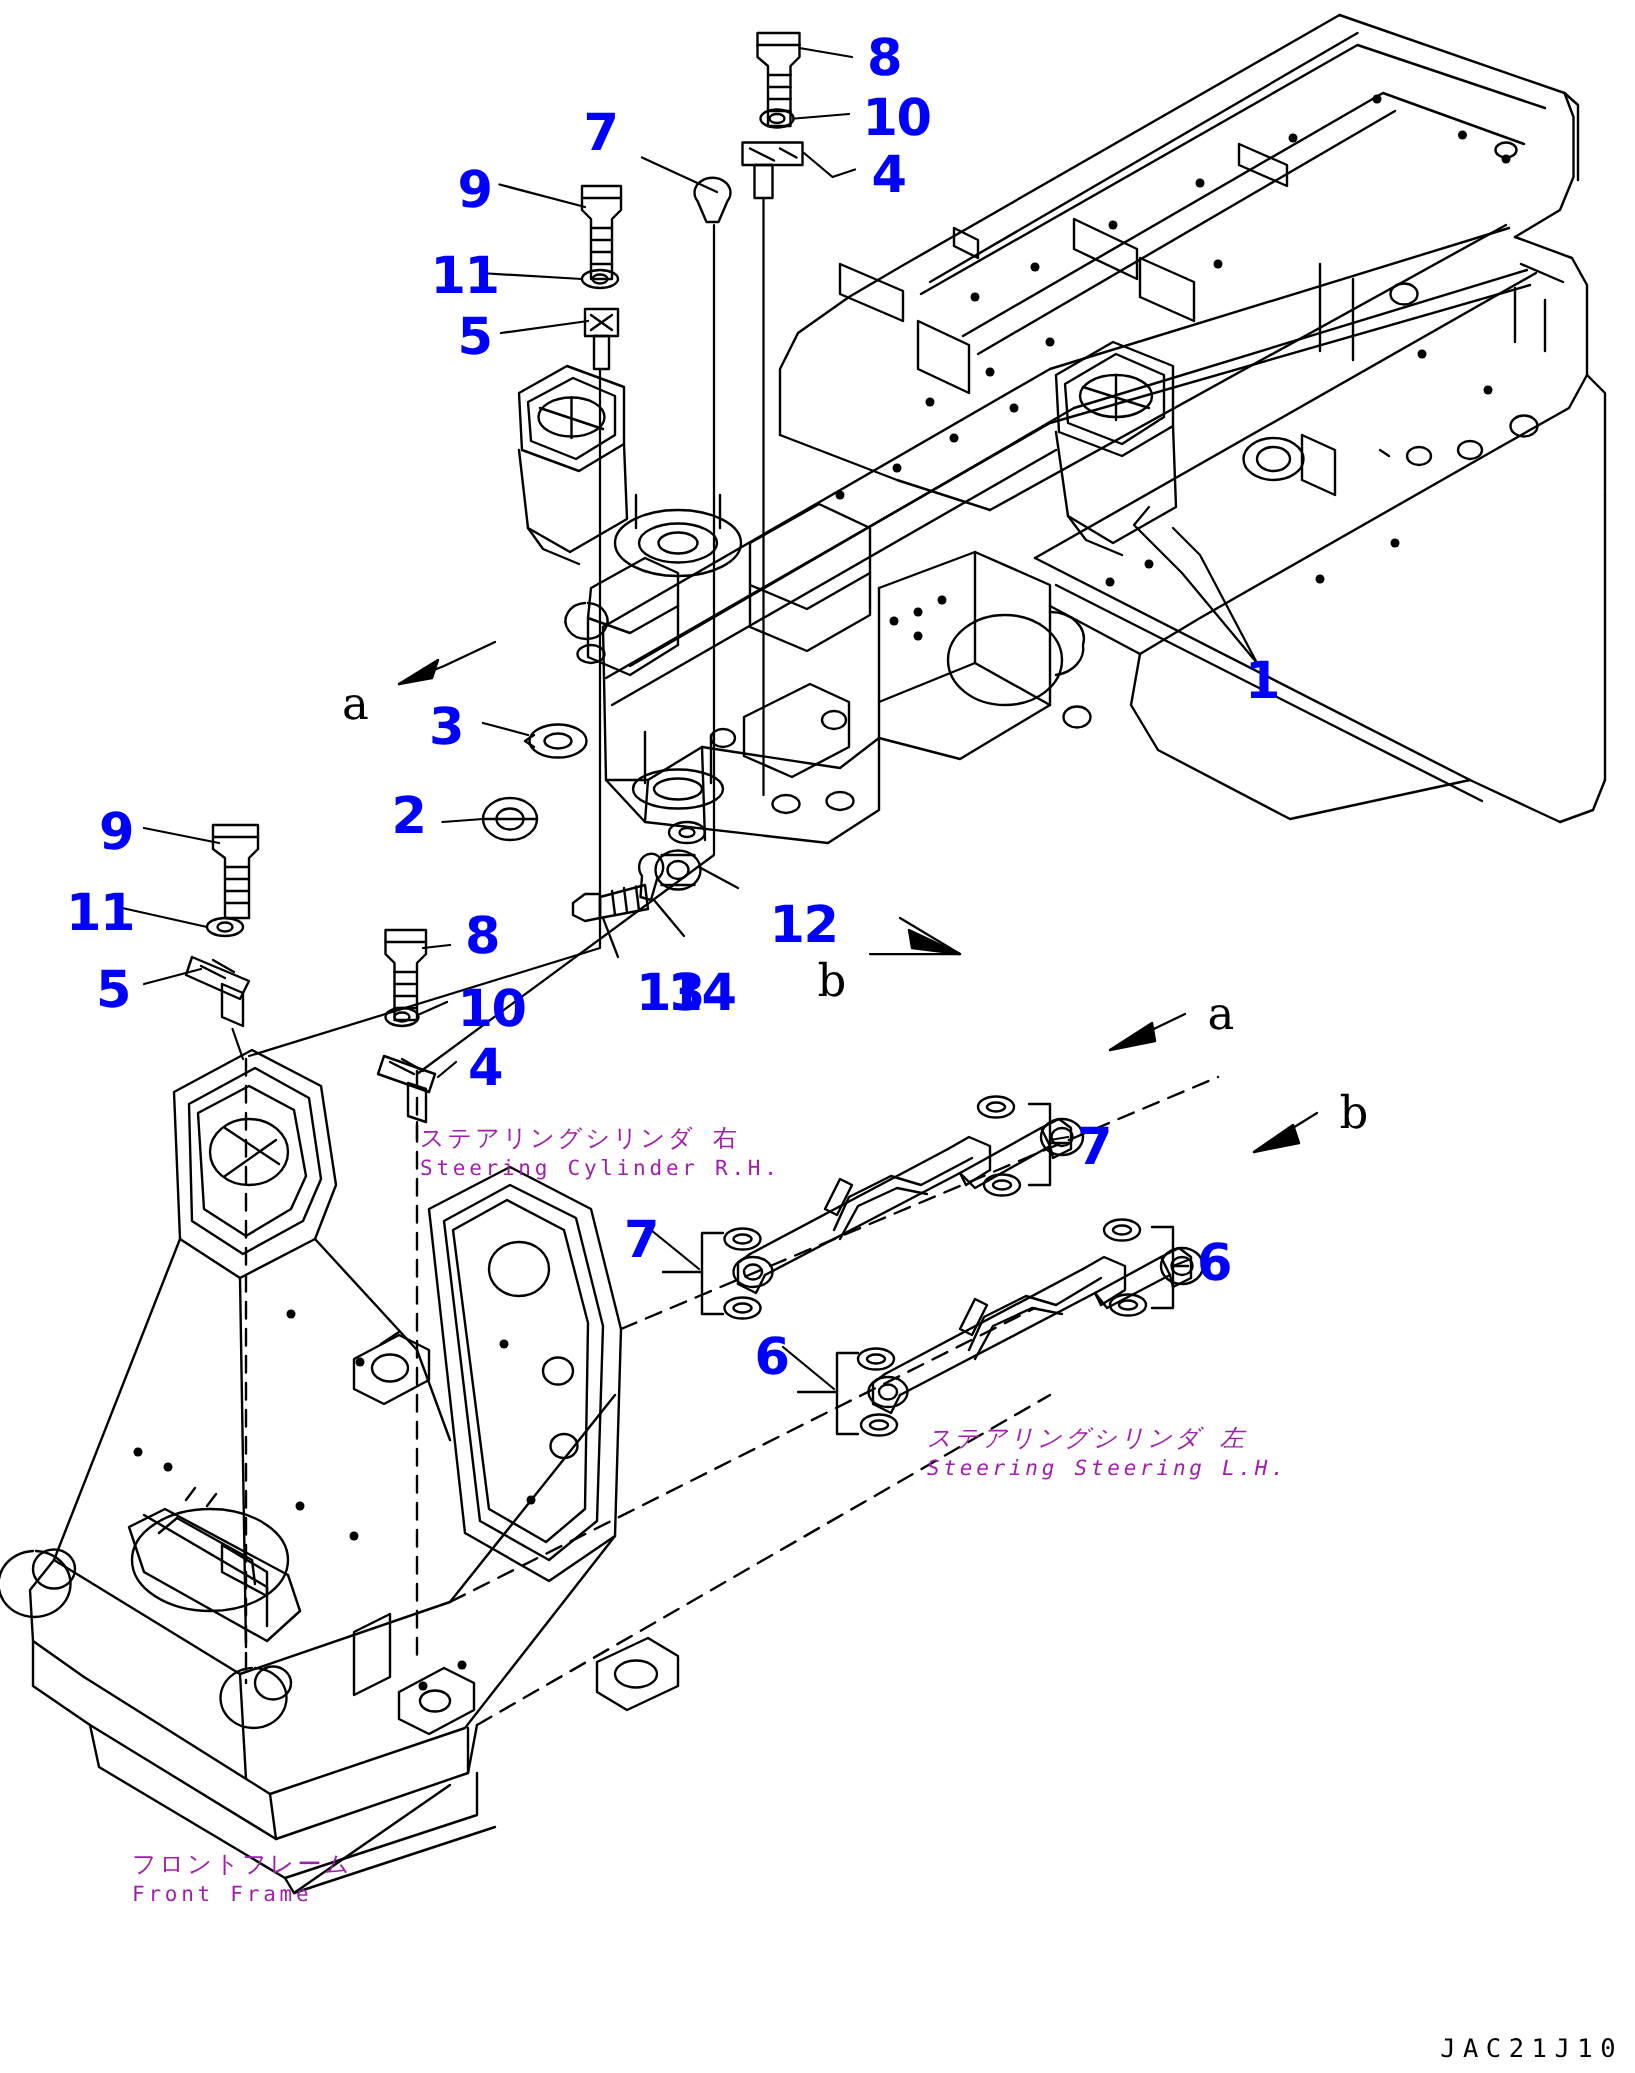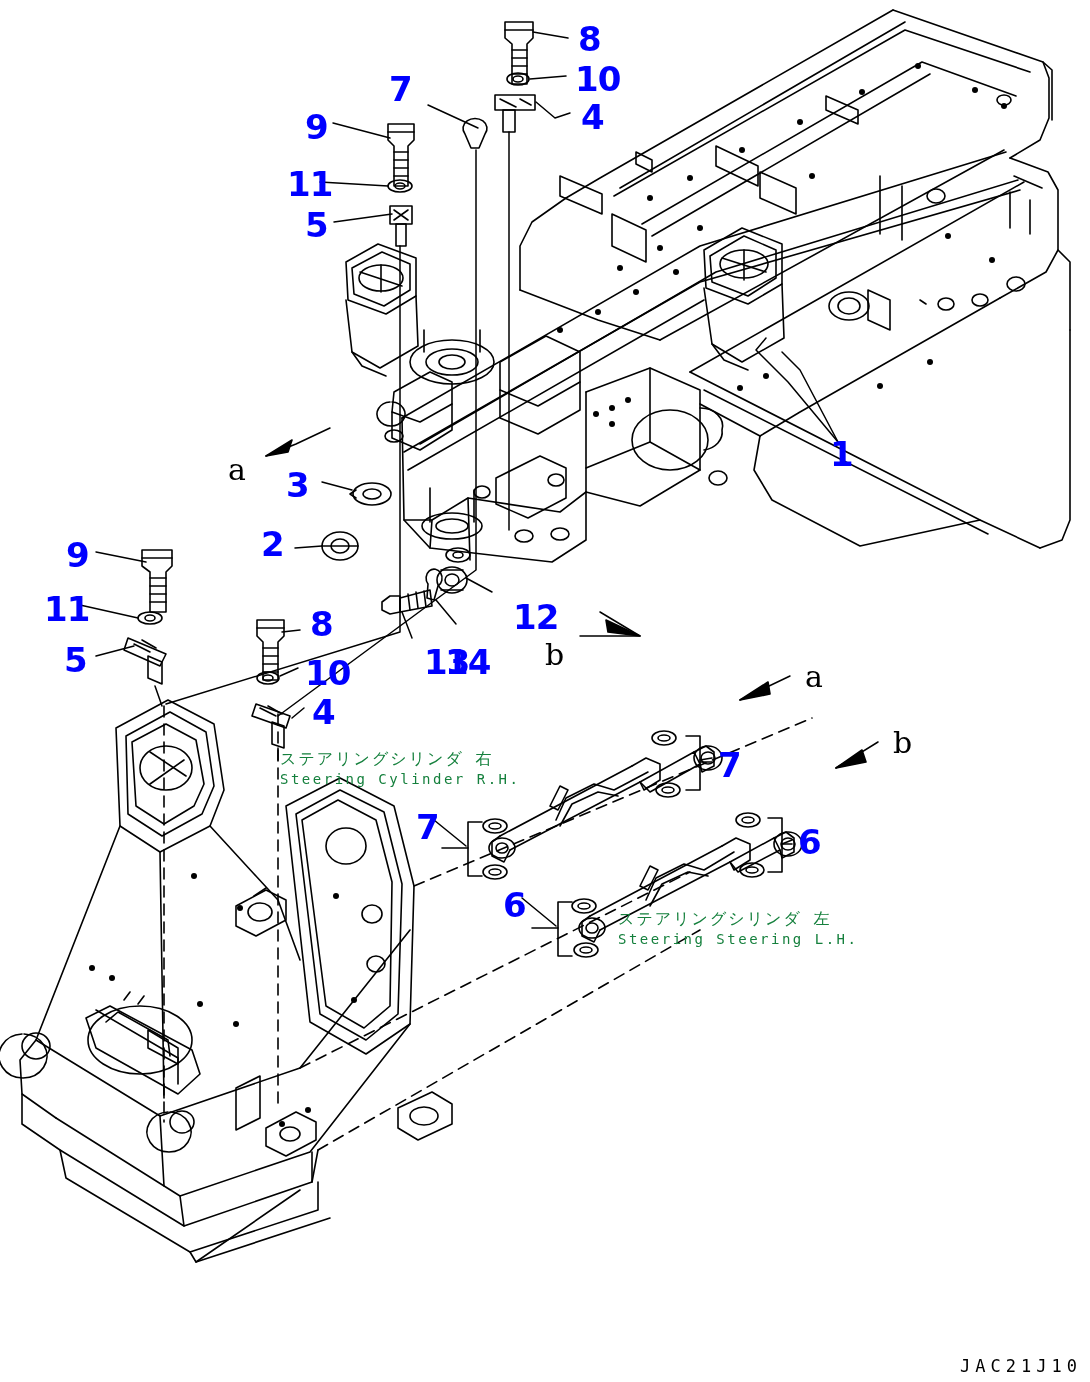--- a/index.html
+++ b/index.html
@@ -25,21 +25,21 @@
   .secmark{
     position:absolute;
     color:#000000;
     font-family:"DejaVu Serif", serif;
     font-size:30px;
     line-height:30px;
     white-space:nowrap;
   }
   .caption{
     position:absolute;
-    color:#15803d;
+    color:#a21caf;
     font-family:"DejaVu Sans Mono", monospace;
     font-size:17px;
     line-height:21px;
     white-space:nowrap;
     letter-spacing:1px;
   }
   .caption .jp{display:block;letter-spacing:2px;font-size:16px;}
   .caption .en{display:block;letter-spacing:2.5px;font-size:14px;}
   #drawing-code{
     position:absolute;
@@ -512,20 +512,24 @@
 
   <div class="secmark" style="left:228px;top:455px;">a</div>
   <div class="secmark" style="left:545px;top:640px;">b</div>
   <div class="secmark" style="left:805px;top:662px;">a</div>
   <div class="secmark" style="left:893px;top:728px;">b</div>
 
   <div class="caption" style="left:280px;top:748px;">
     <span class="jp">ステアリングシリンダ 右</span>
     <span class="en">Steering Cylinder R.H.</span>
   </div>
-  <div class="caption" style="left:618px;top:908px;">
+  <div class="caption" style="left:618px;top:948px;font-style:italic;">
     <span class="jp">ステアリングシリンダ 左</span>
     <span class="en">Steering Steering L.H.</span>
   </div>
+  <div class="caption" style="left:88px;top:1232px;">
+    <span class="jp">フロントフレーム</span>
+    <span class="en">Front Frame</span>
+  </div>
 
   <div id="drawing-code">JAC21J10</div>
 
 </div>
 
 </body></html>

